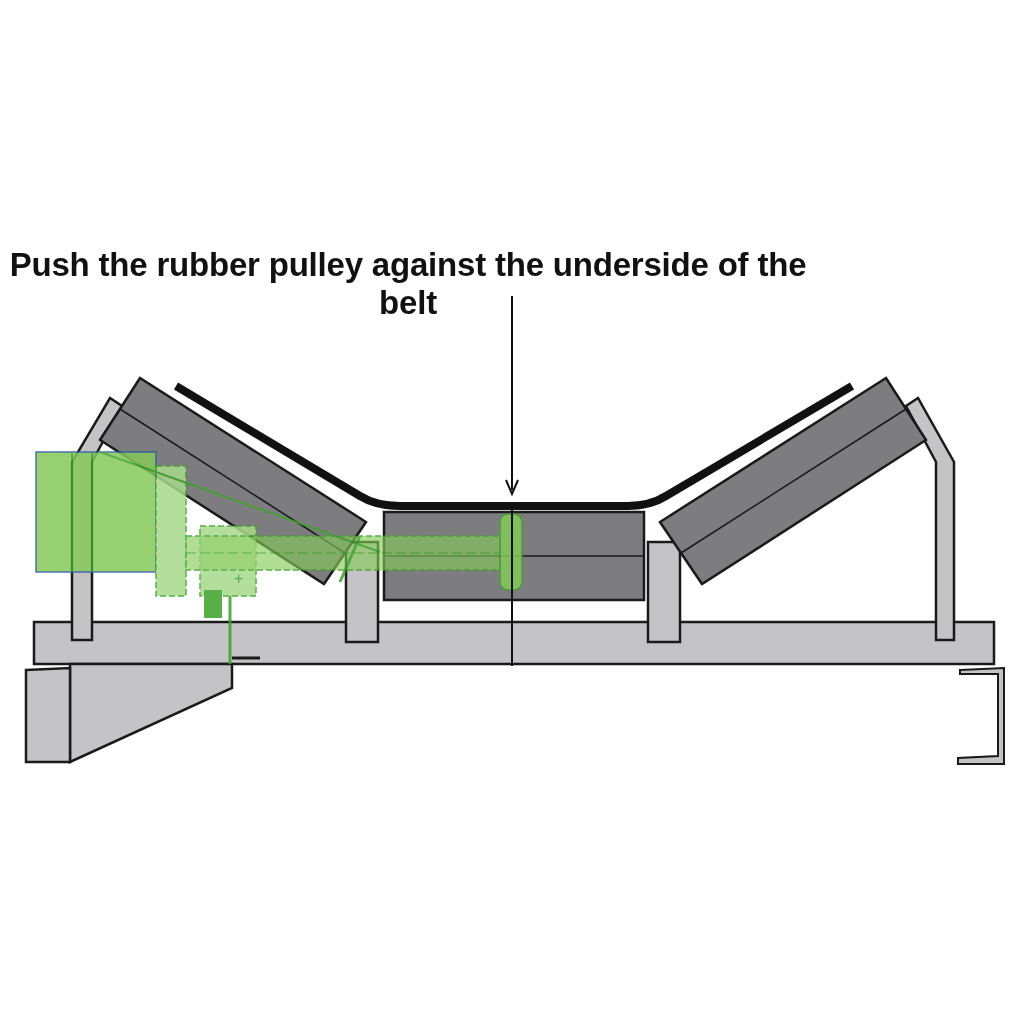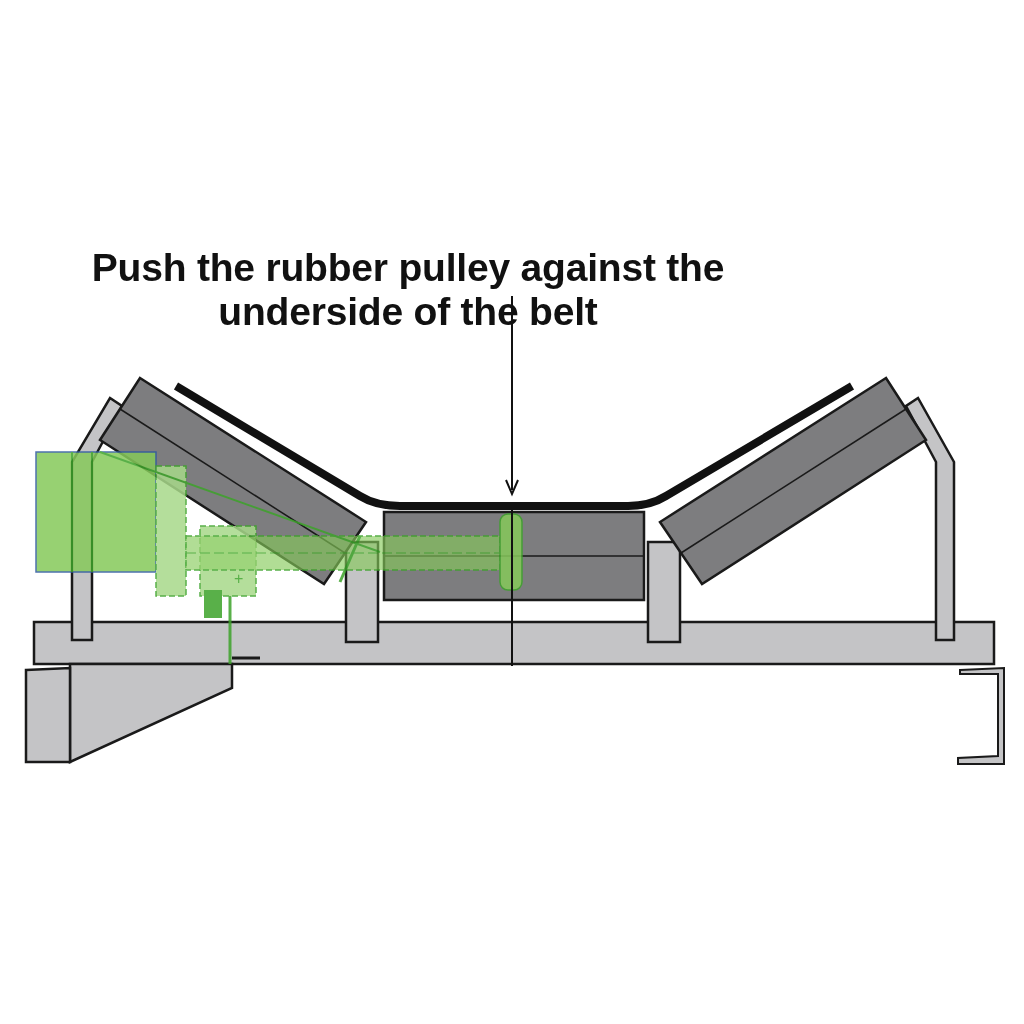--- a/index.html
+++ b/index.html
@@ -1,19 +1,19 @@
 <!DOCTYPE html>
 <html><head>
 <meta charset="utf-8">
 <style>
   html, body { margin: 0; padding: 0; background: #ffffff; }
   body { width: 1024px; height: 1024px; position: relative; overflow: hidden; }
   .caption {
     position: absolute; left: 0; top: 246px; width: 816px; text-align: center;
-    font-family: "Liberation Sans", sans-serif; font-weight: bold; font-size: 39px;
+    font-family: "Liberation Sans", sans-serif; font-weight: bold; font-size: 33px;
     color: #111111; letter-spacing: -0.2px;
   }
   svg.diagram { position: absolute; left: 0; top: 0; }
 </style>
 </head>
 <body>
 
 <div class="caption">Push the rubber pulley against the underside of the belt</div>
 
 <svg class="diagram" width="1024" height="1024" viewBox="0 0 1024 1024">

